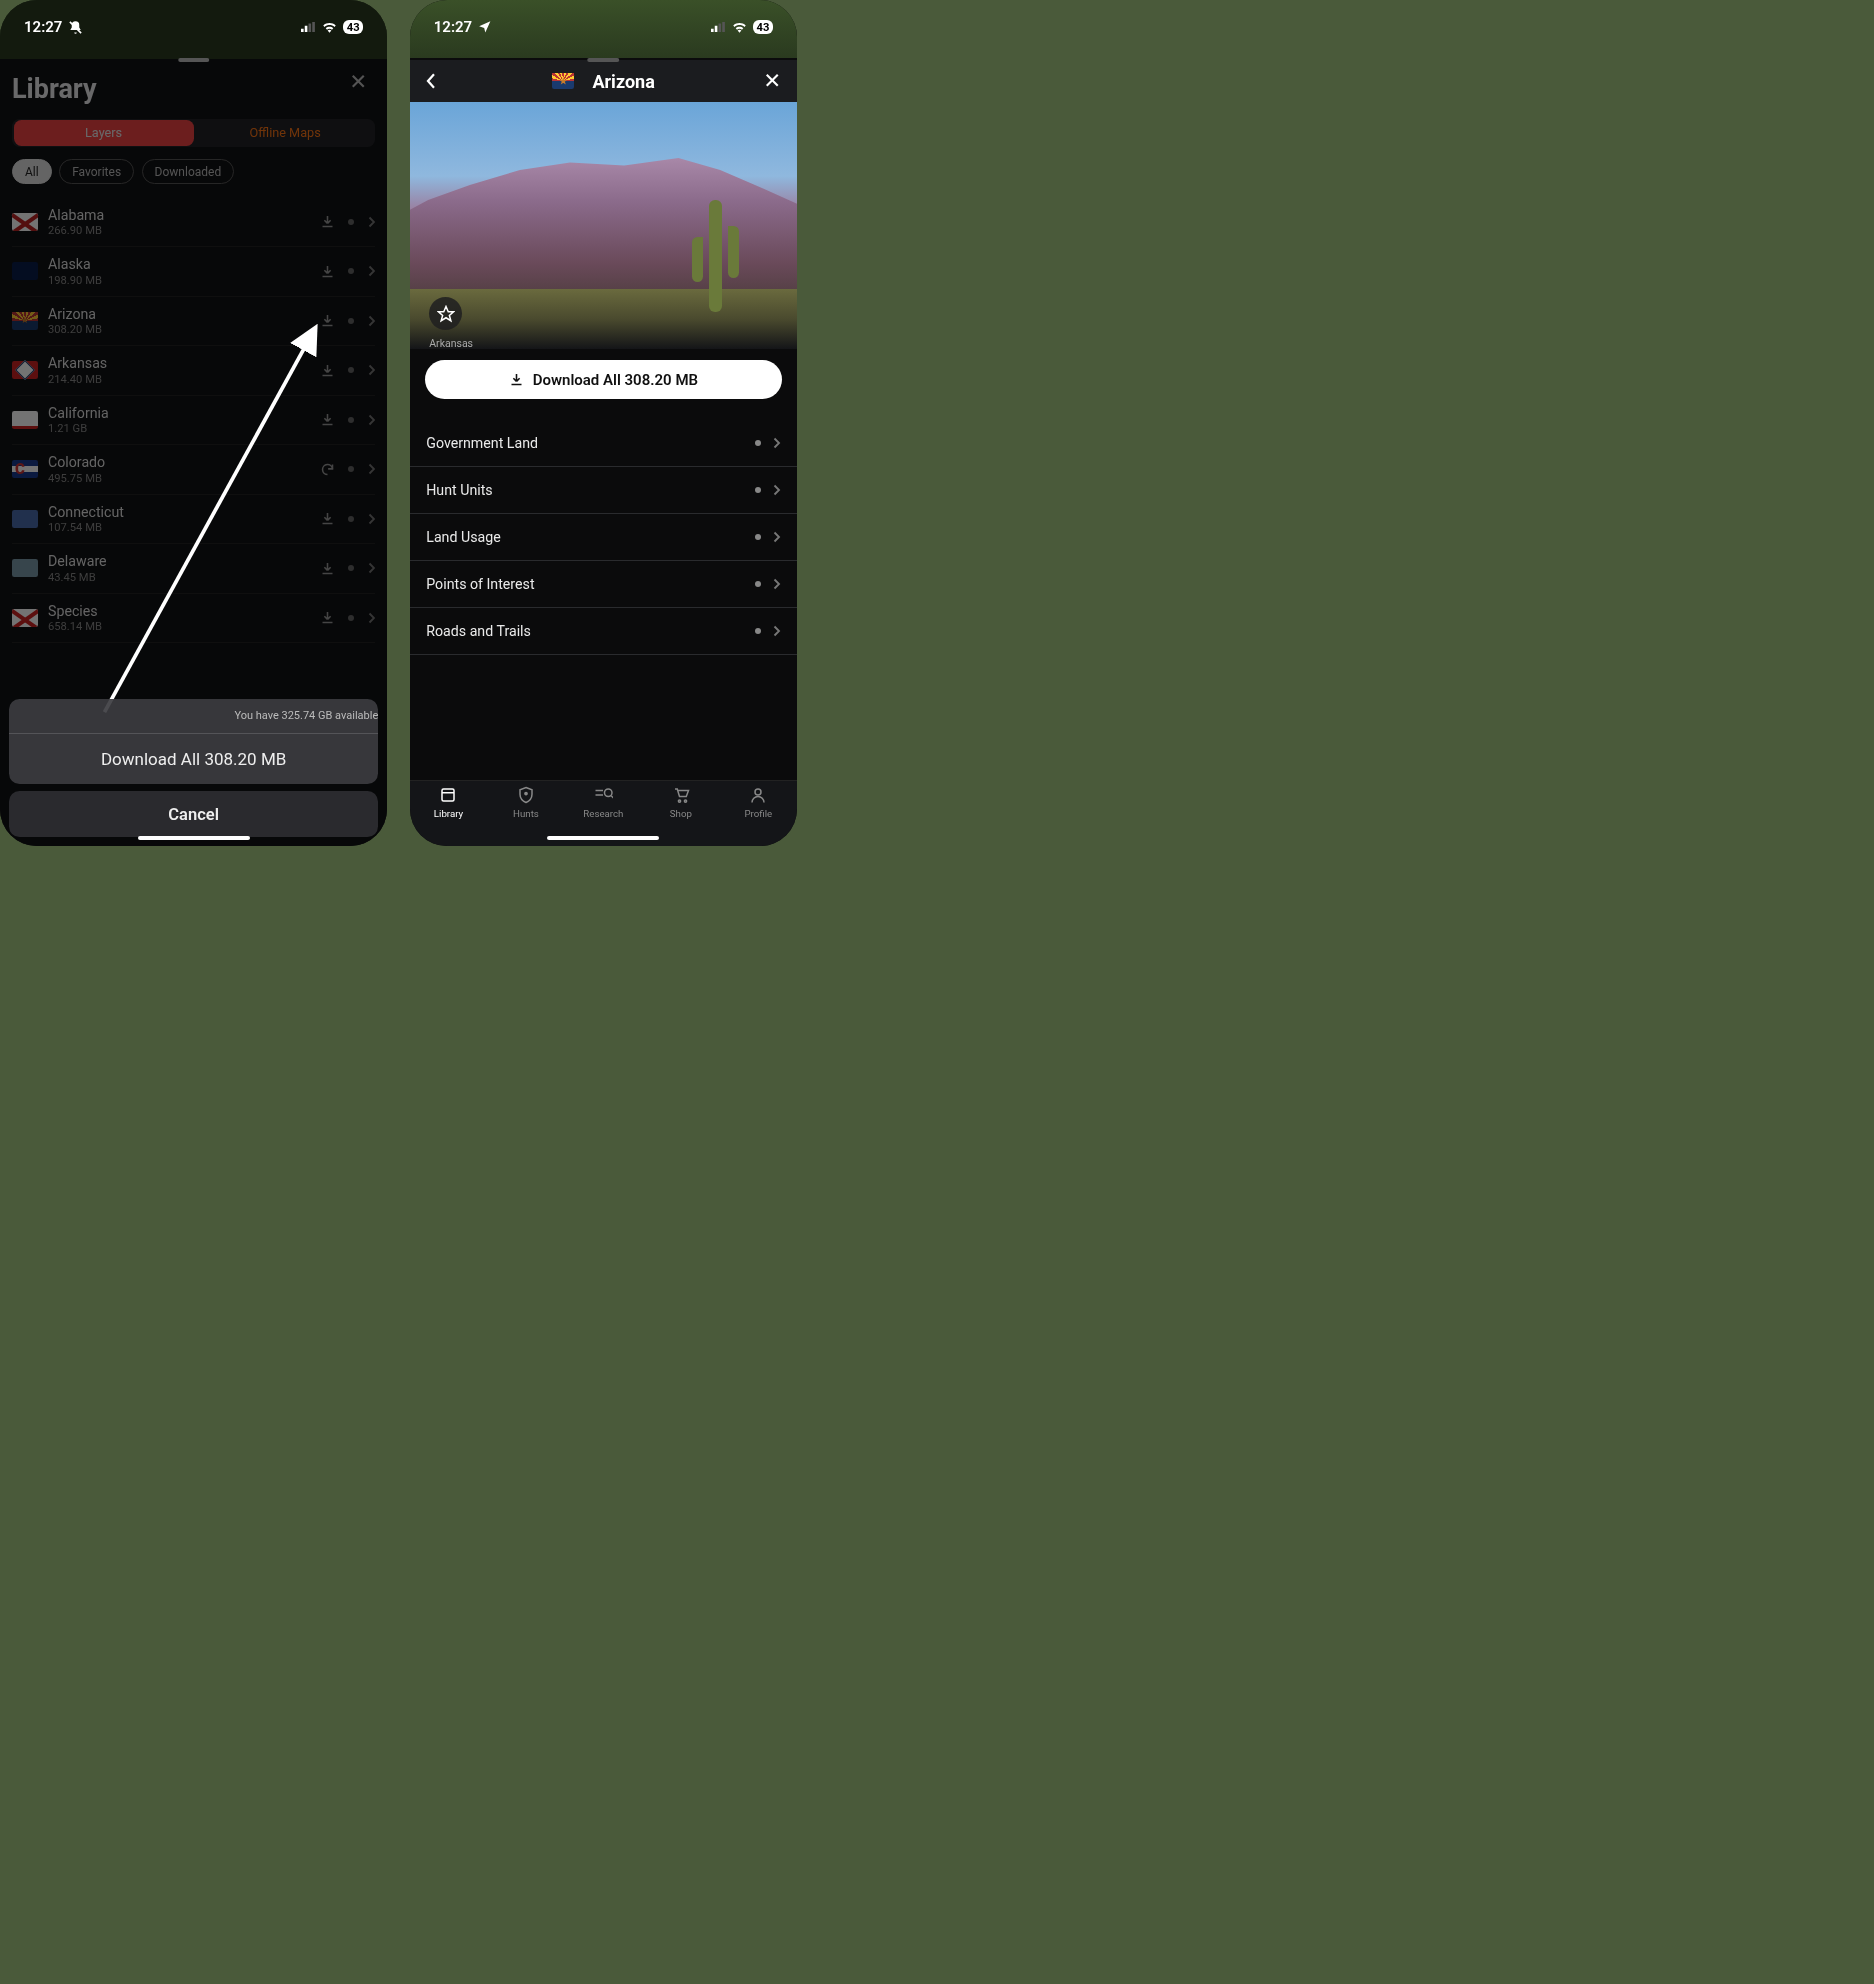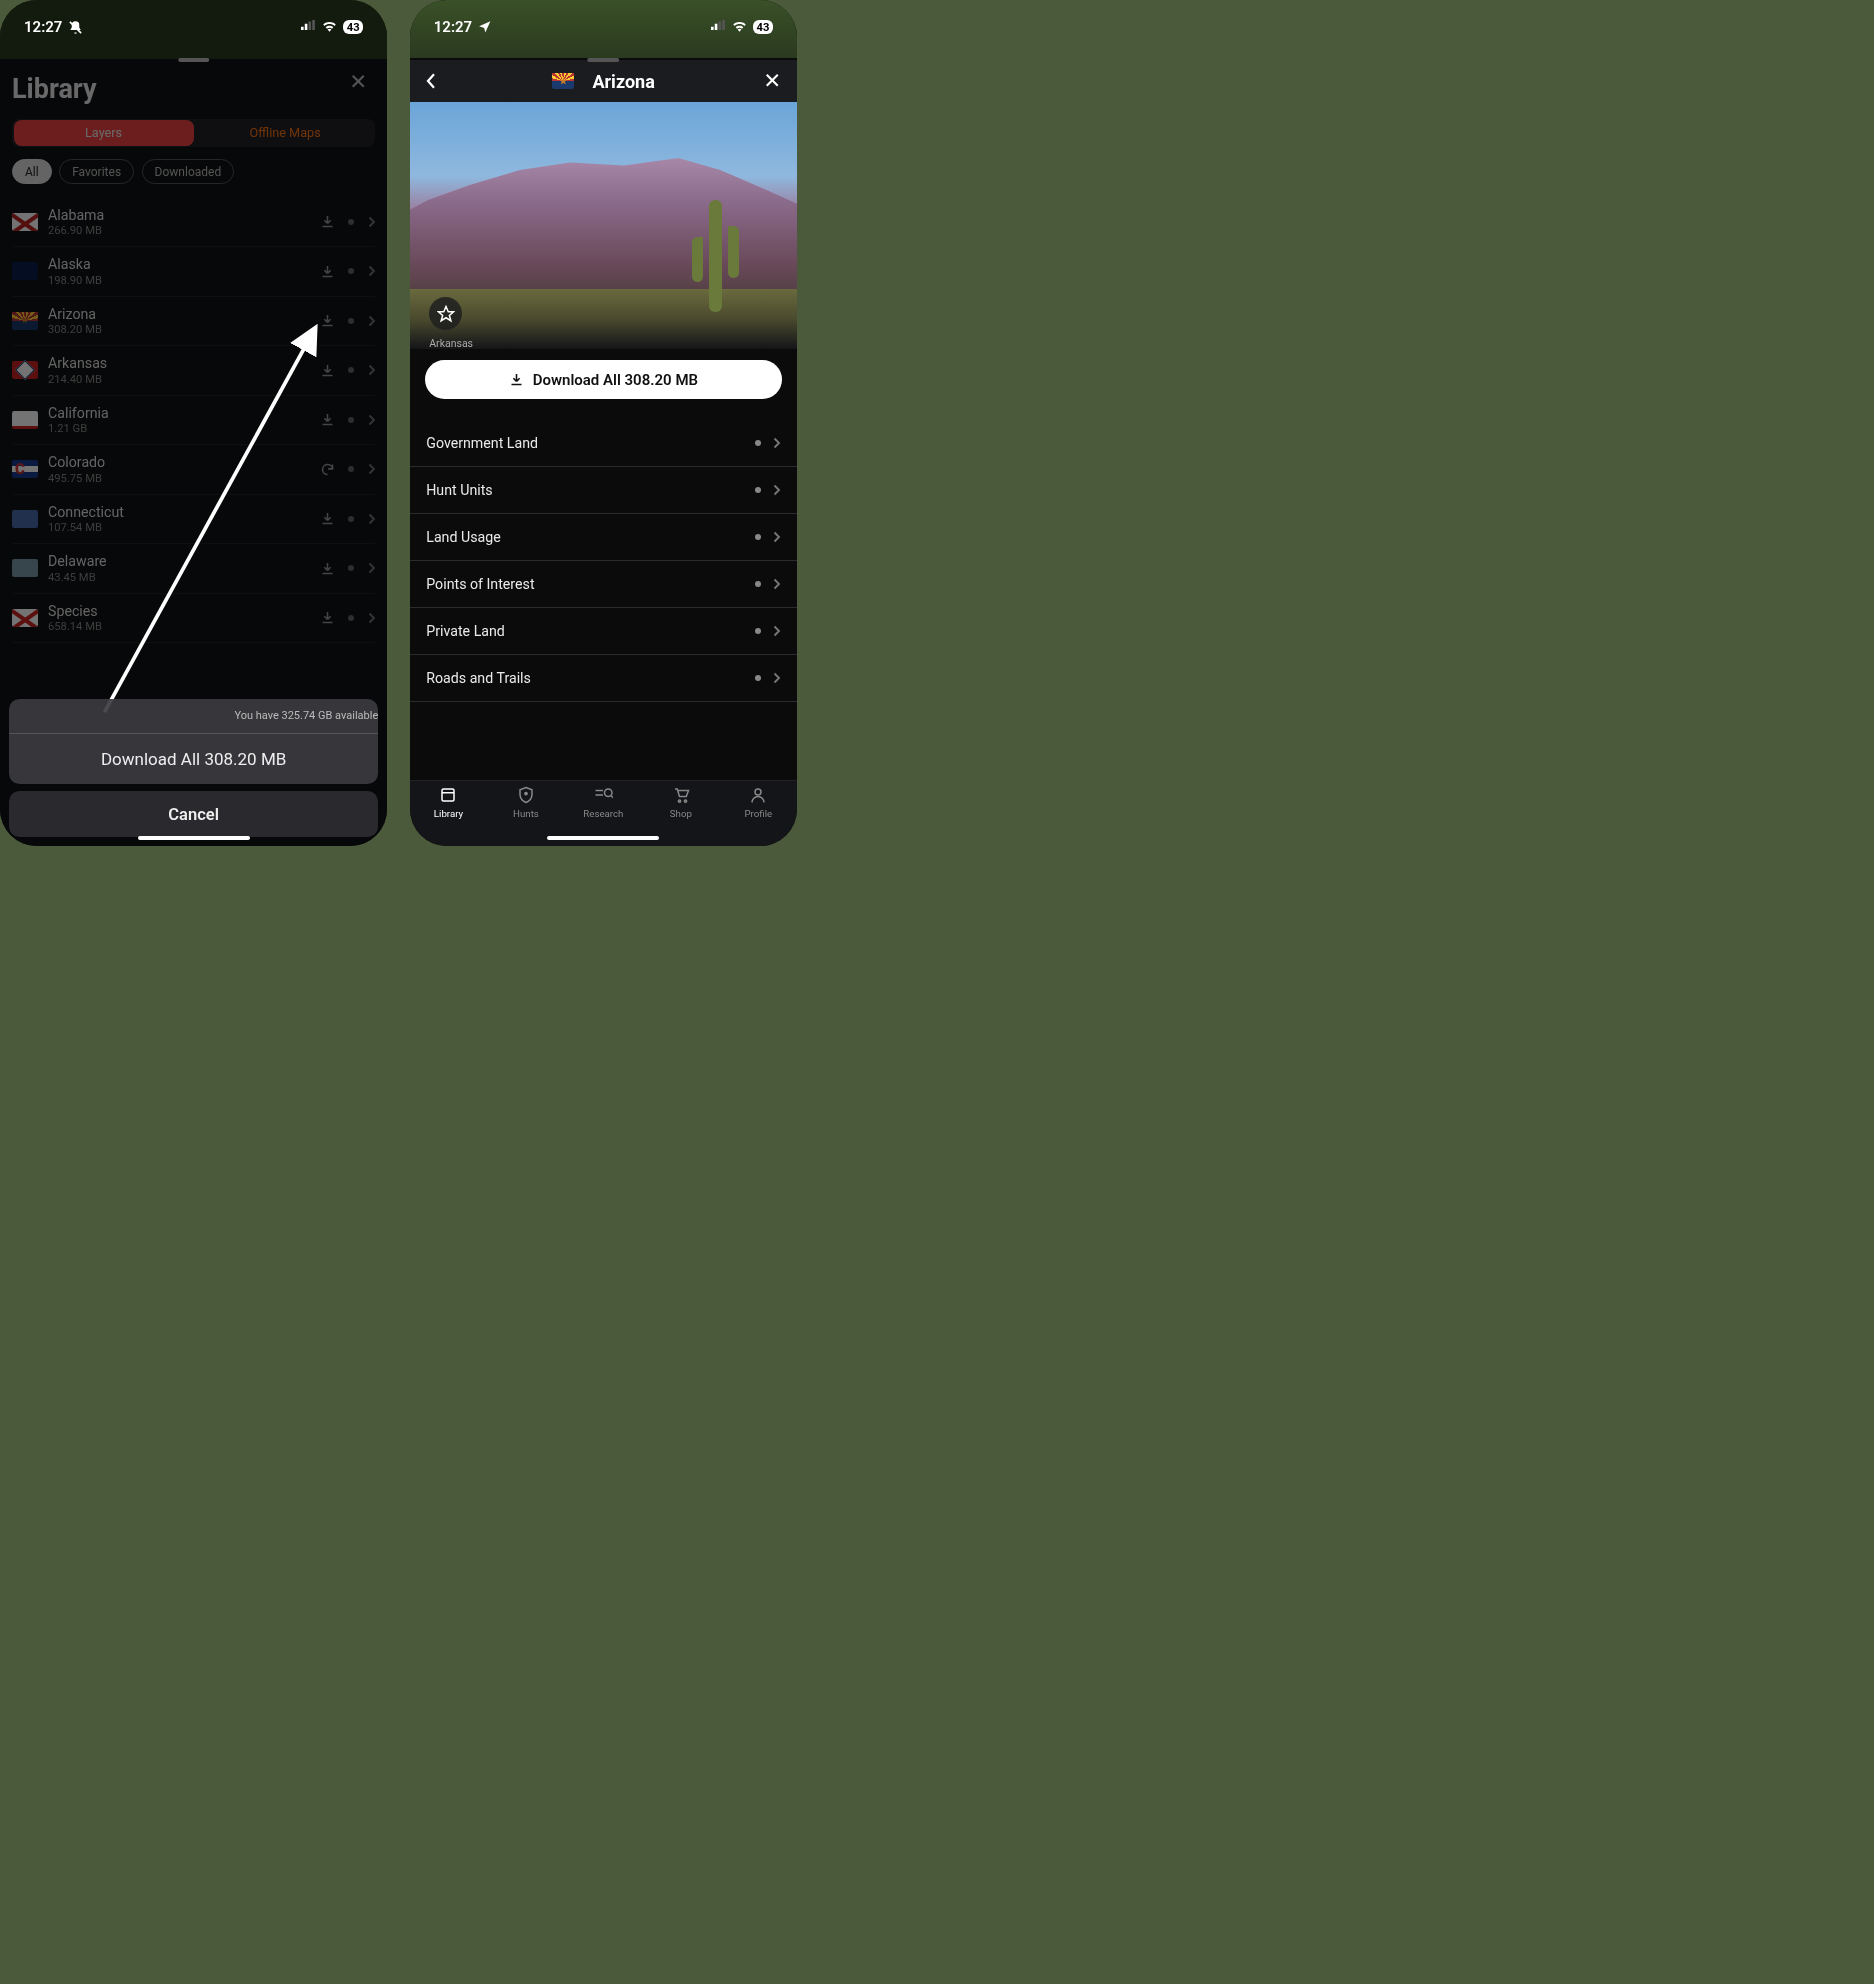--- a/index.html
+++ b/index.html
@@ -1,21 +1,21 @@
 <!DOCTYPE html>
 <html style="font-size:12px"><head>
 <meta charset="utf-8">
 <style>
 * { margin: 0; padding: 0; box-sizing: border-box; font-family: -apple-system, BlinkMacSystemFont, "Segoe UI", Roboto, sans-serif; -webkit-font-smoothing: antialiased; }
 body { background: #4a5a3a; display: flex; gap: 22.5px; padding: 0; width: 797px; }
 .phone { width: 388px; height: 846px; background: #0b0b0c; border-radius: 37px; overflow: hidden; position: relative; color: #fff; }
 
 
 .status-bar { height: 45px; display: flex; align-items: center; justify-content: space-between; padding: 0 24px; font-size: 15px; font-weight: 600; position: absolute; top: 4.5px; left: 0; right: 0; z-index: 20; }
-.status-right { display: flex; gap: 6px; }
+.status-right { display: flex; align-items: center; gap: 6px; }
 .battery-pill { background: #fff; color: #000; border-radius: 6px; padding: 0.7px 3.7px; font-size: 11.2px; font-weight: 700; }
 
 
 .left-bg { position: absolute; inset: 0; background: linear-gradient(#2a3a1f 0%, #2a3a1f 7%, #111214 7%, #111214 100%); }
 .dim-layer { position: absolute; inset: 0; background: rgba(0,0,0,0.55); z-index: 5; }
 .left-content { position: absolute; top: 58px; left: 0; right: 0; bottom: 0; padding: 15px 12px 0; }
 .page-title { font-size: 27px; font-weight: 700; color: #e8e8ea; }
 .close-x { position: absolute; top: 73px; right: 21px; font-size: 21px; color: #ccc; }
 .seg { margin-top: 13.5px; background: #222327; border-radius: 7.5px; display: flex; height: 28.5px; }
 .seg-item { flex: 1; display: flex; align-items: center; justify-content: center; font-size: 12.7px; color: #f97316; }
@@ -467,30 +467,20 @@
         <span>Points of Interest</span>
         <span class="spacer"></span>
         <span class="cat-dot"></span>
         <span>
           <svg width="7.5" height="12" viewBox="0 0 10 16" fill="none" stroke="#777" stroke-width="2.5">
             <polyline points="2,2 8,8 2,14"></polyline>
           </svg>
         </span>
       </div>
       <div class="cat-row">
-        <span>Private Land</span>
-        <span class="spacer"></span>
-        <span class="cat-dot"></span>
-        <span>
-          <svg width="7.5" height="12" viewBox="0 0 10 16" fill="none" stroke="#777" stroke-width="2.5">
-            <polyline points="2,2 8,8 2,14"></polyline>
-          </svg>
-        </span>
-      </div>
-      <div class="cat-row">
         <span>Roads and Trails</span>
         <span class="spacer"></span>
         <span class="cat-dot"></span>
         <span>
           <svg width="7.5" height="12" viewBox="0 0 10 16" fill="none" stroke="#777" stroke-width="2.5">
             <polyline points="2,2 8,8 2,14"></polyline>
           </svg>
         </span>
       </div>
     </div>

